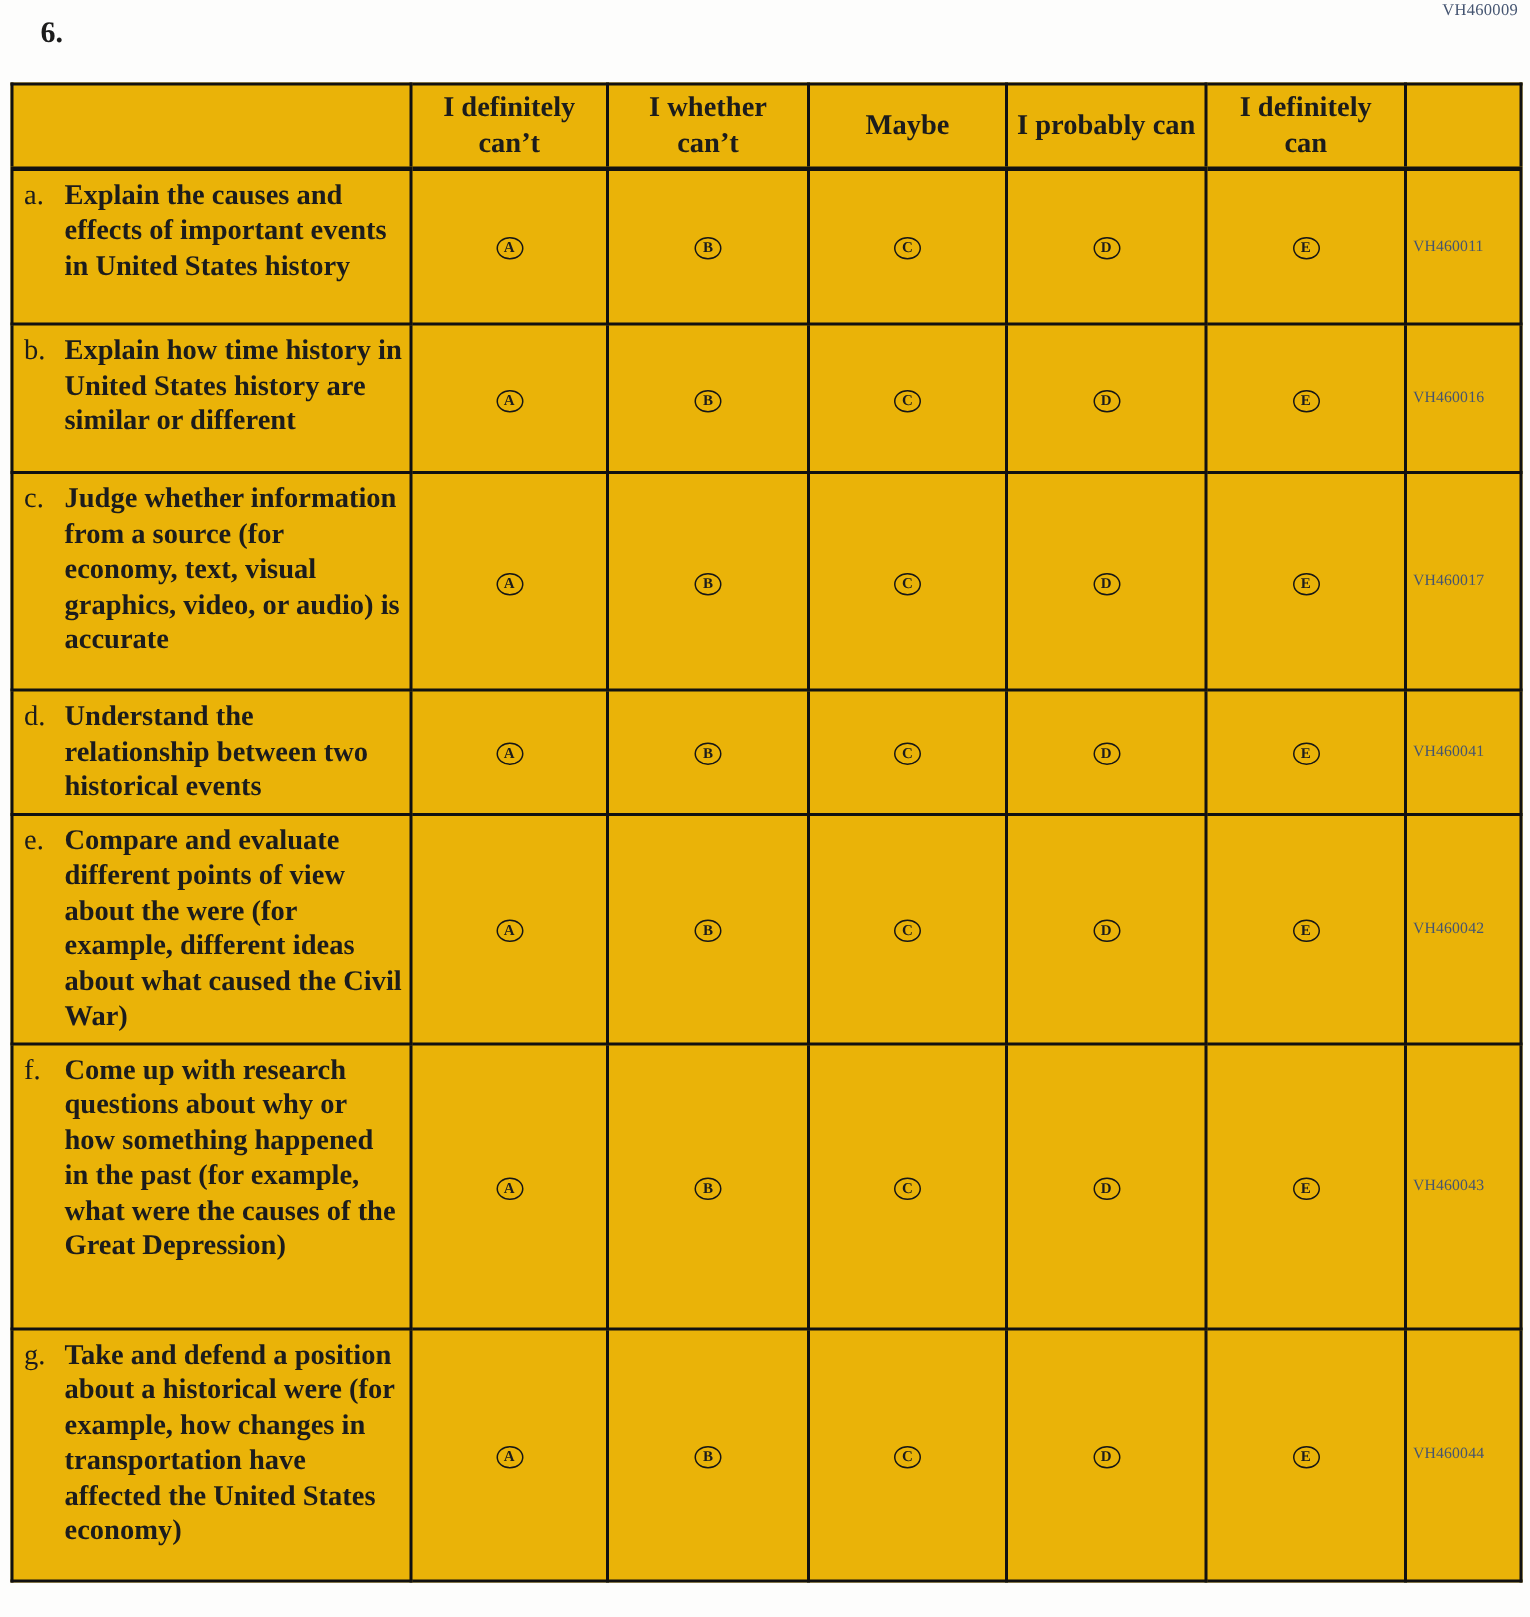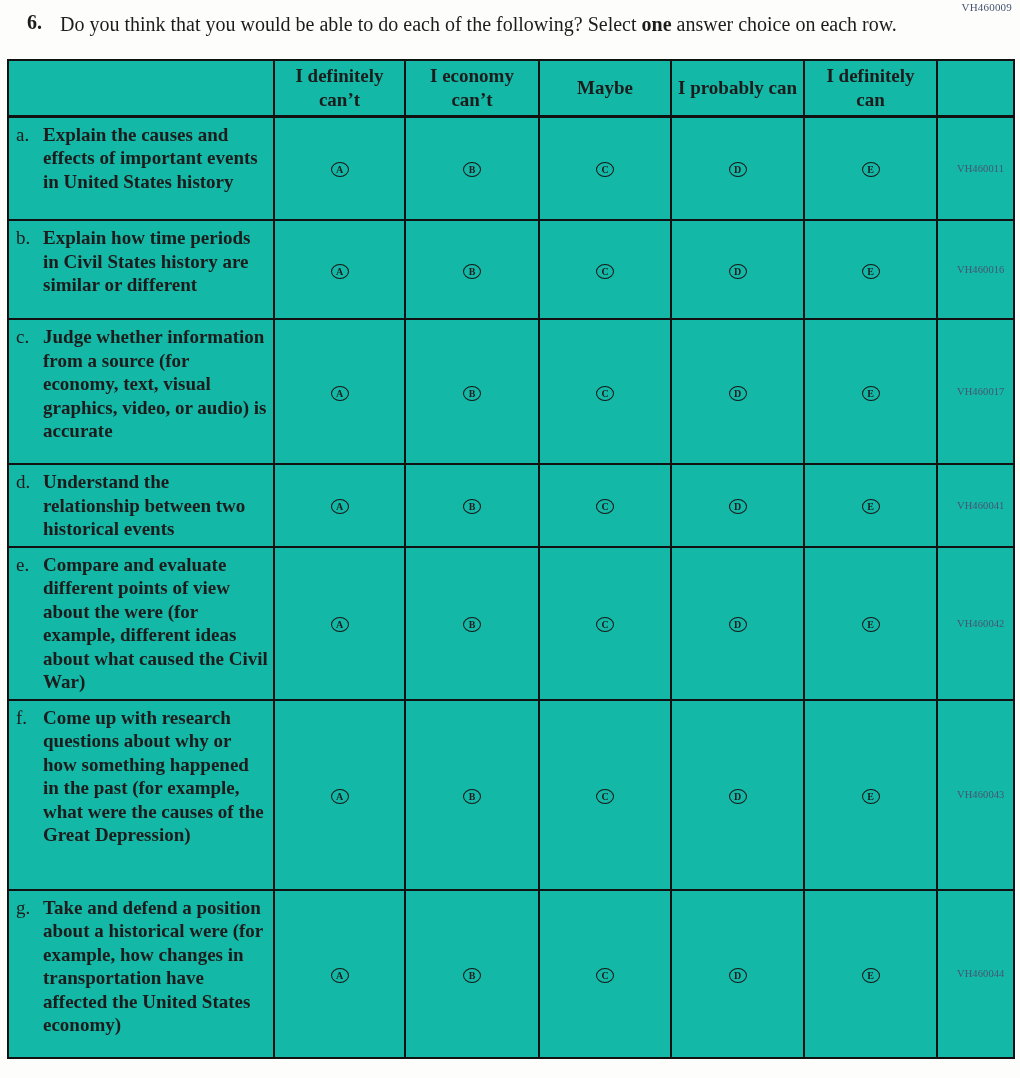--- a/index.html
+++ b/index.html
@@ -36,21 +36,21 @@
     font-size: 20px;
     line-height: 27px;
     width: 838px;
   }
   .q-bold { font-weight: bold; }
   table.grid {
     border-collapse: collapse;
     table-layout: fixed;
     margin: 21px 0 0 7px;
     width: 1006px;
-    background: #14b8a6;
+    background: #eab308;
   }
   table.grid, table.grid td, table.grid th {
     border: 2px solid #111111;
   }
   table.grid th {
     font-weight: bold;
     font-size: 19px;
     line-height: 24px;
     text-align: center;
     vertical-align: middle;
@@ -82,49 +82,48 @@
     border-radius: 50%;
     font-size: 10px;
     font-weight: bold;
     text-align: center;
     cursor: pointer;
   }
   td.code-cell {
     vertical-align: middle;
     text-align: left;
     font-size: 10.5px;
-    padding-left: 19px;
+    padding-left: 4px;
     letter-spacing: 0.1px;
   }
 </style>
 </head>
 <body>
 
 <div class="top-code code-color">VH460009</div>
 
 <div class="question">
   <div class="q-number">6.</div>
-  <div class="q-text"><span>Do you think that you would be able to do each of the following? Select </span><span class="q-bold">one</span><span> answer choice on each row.</span></div>
 </div>
 
 <table class="grid">
   <colgroup>
     <col style="width:266px">
     <col style="width:131px">
     <col style="width:134px">
     <col style="width:132px">
     <col style="width:133px">
     <col style="width:133px">
     <col style="width:77px">
   </colgroup>
   <thead>
     <tr>
       <th></th>
       <th>I definitely can’t</th>
-      <th>I economy can’t</th>
+      <th>I whether can’t</th>
       <th>Maybe</th>
       <th>I probably can</th>
       <th>I definitely can</th>
       <th></th>
     </tr>
   </thead>
   <tbody id="grid-body">
   <tr style="height: 104px;">
     <td class="label-cell">
       <div class="label-wrap">
@@ -137,21 +136,21 @@
     <td class="option-cell"><span class="bubble">C</span></td>
     <td class="option-cell"><span class="bubble">D</span></td>
     <td class="option-cell"><span class="bubble">E</span></td>
     <td class="code-cell code-color">VH460011</td>
   </tr>
 
   <tr style="height: 99px;">
     <td class="label-cell">
       <div class="label-wrap">
         <span class="row-letter">b.</span>
-        <span class="row-text">Explain how time periods in Civil States history are similar or different</span>
+        <span class="row-text">Explain how time history in United States history are similar or different</span>
       </div>
     </td>
     <td class="option-cell"><span class="bubble">A</span></td>
     <td class="option-cell"><span class="bubble">B</span></td>
     <td class="option-cell"><span class="bubble">C</span></td>
     <td class="option-cell"><span class="bubble">D</span></td>
     <td class="option-cell"><span class="bubble">E</span></td>
     <td class="code-cell code-color">VH460016</td>
   </tr>
 

